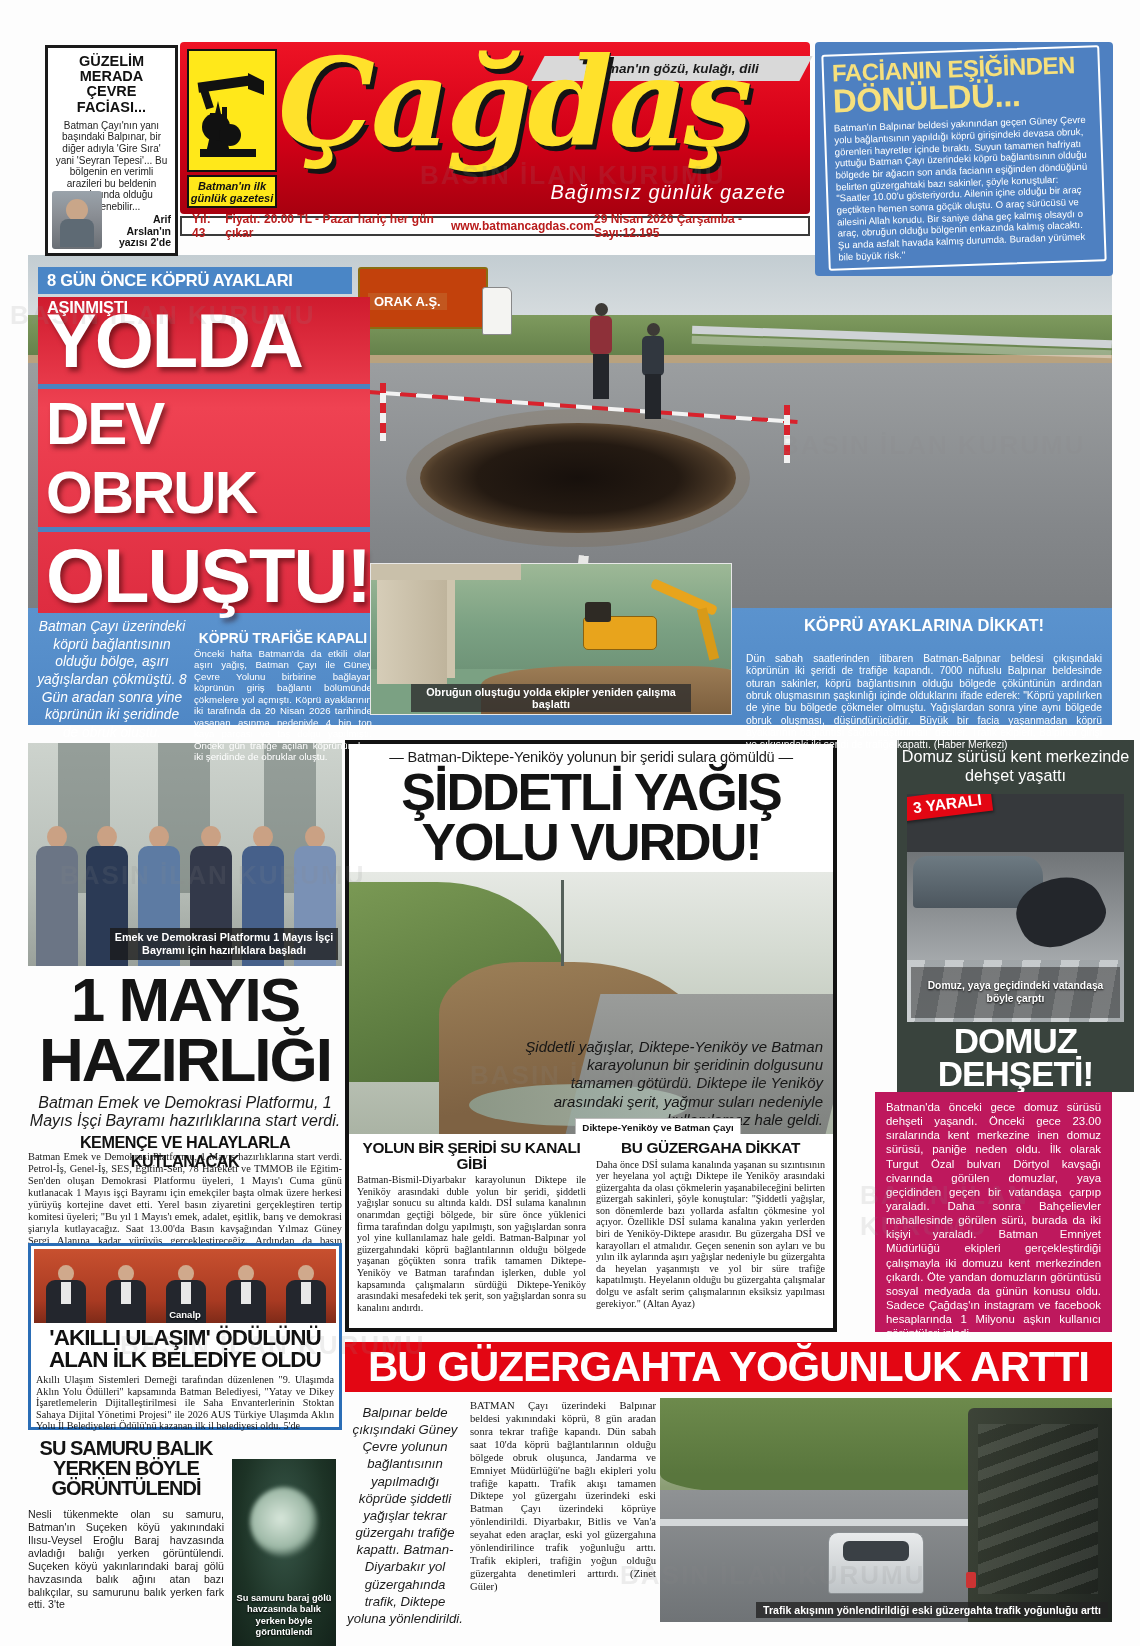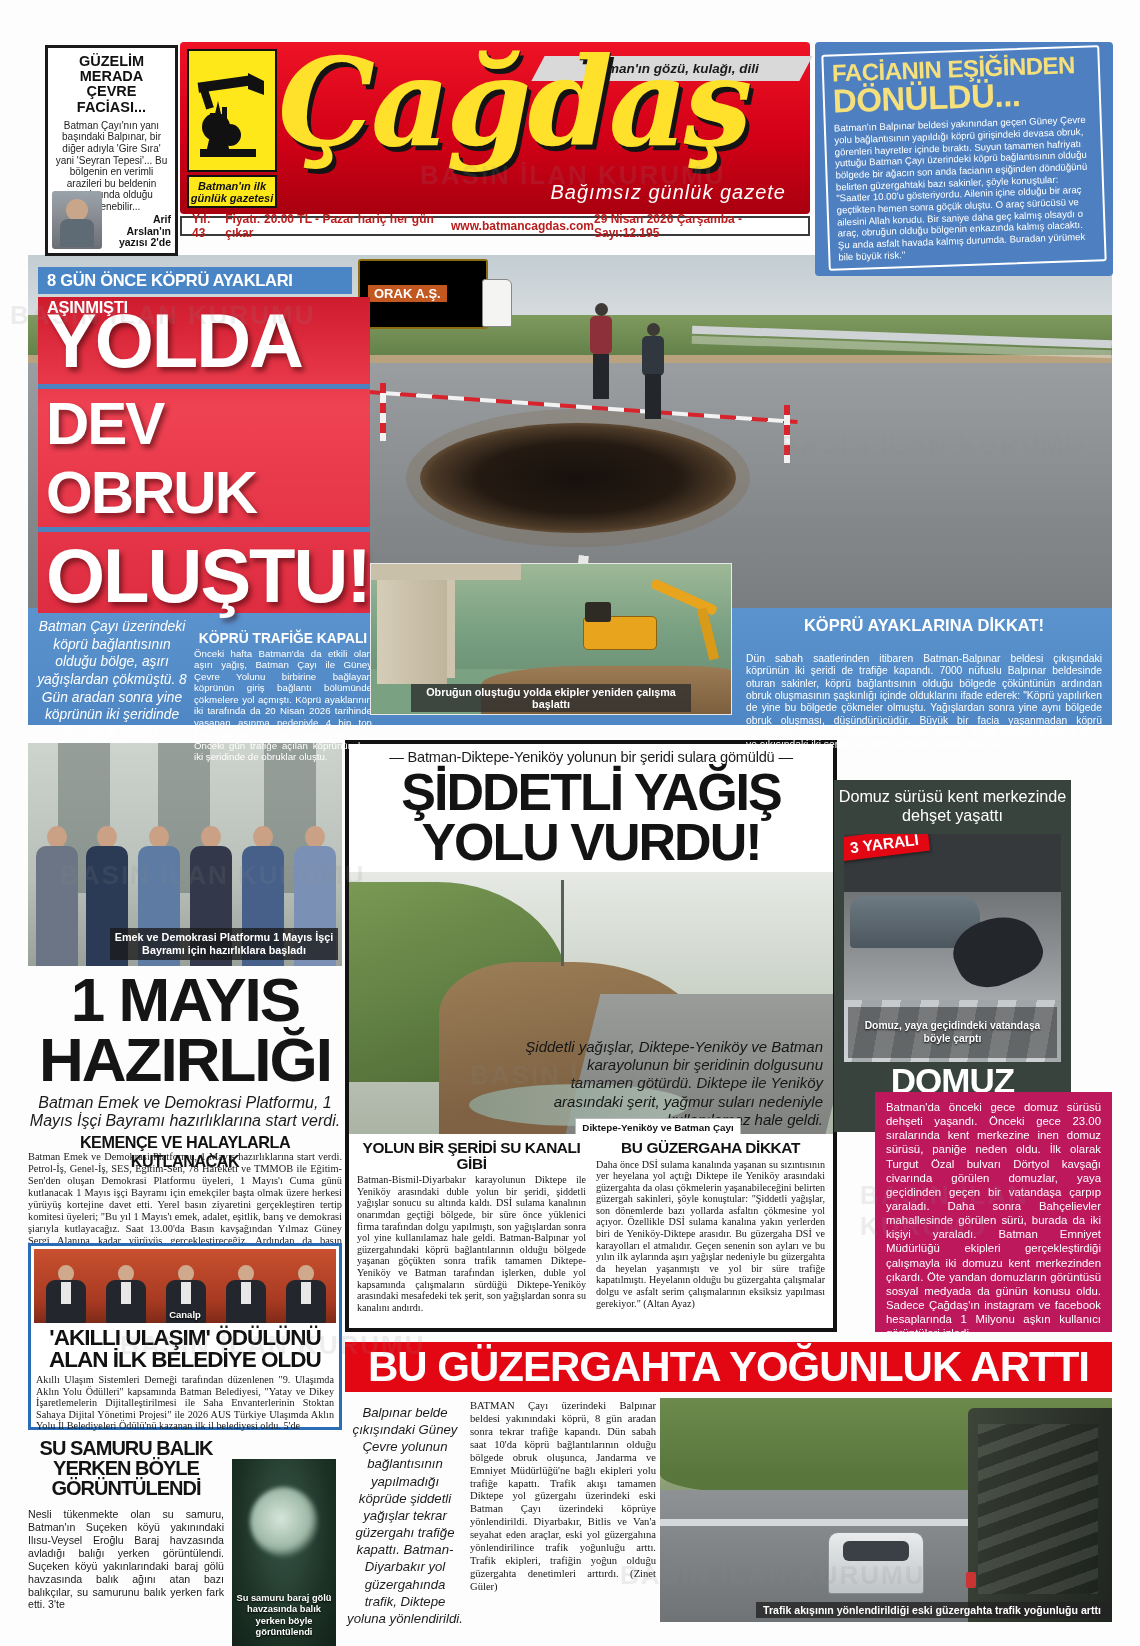--- a/index.html
+++ b/index.html
@@ -36,21 +36,21 @@
   .facia-t2 { color:#f6e07c; font-weight:900; font-size:33px; line-height:.95; letter-spacing:-.5px; }
   .facia-body { color:#fff; font-size:9.6px; line-height:1.22; margin-top:6px; font-weight:500; }
 
   
   .main-photo { left:28px; top:255px; width:1084px; height:470px; overflow:hidden; background:#8e9193; z-index:1; }
   .mp-sky { position:absolute; left:0; top:0; width:100%; height:72px; background:linear-gradient(180deg,#c3cdd2,#d9dee0); }
   .mp-green { position:absolute; left:0; top:60px; width:100%; height:55px; background:linear-gradient(180deg,#7e9a5e,#5c7844); }
   .mp-road { position:absolute; left:0; top:108px; width:100%; height:362px; background:linear-gradient(180deg,#9b9ea0 0%,#84878a 45%,#6e7174 100%); }
   .mp-shoulder { position:absolute; left:0; top:100px; width:100%; height:14px; background:#b9a27e; }
   .mp-rail { position:absolute; right:0; top:78px; width:420px; height:8px; background:#cfd3d6; box-shadow:0 10px 0 rgba(255,255,255,.35); transform:rotate(2deg); }
-  .mp-truck { position:absolute; left:330px; top:4px; width:130px; height:70px; background:#000000; border:2px solid #8a6d12; border-radius:3px; }
+  .mp-truck { position:absolute; left:330px; top:12px; width:130px; height:62px; background:#c2410c; border:2px solid #8a6d12; border-radius:3px; }
   .mp-truck-cab { position:absolute; right:-26px; top:18px; width:30px; height:48px; background:#f4f4f2; border:1px solid #888; border-radius:3px 6px 2px 2px; }
   .mp-truck-label { position:absolute; left:8px; top:24px; font-weight:900; font-size:13px; color:#fff; background:#c2571f; padding:1px 6px; }
   .mp-person1 { position:absolute; left:560px; top:48px; width:26px; height:96px; }
   .mp-person2 { position:absolute; left:612px; top:68px; width:26px; height:100px; }
   .head { position:absolute; left:7px; top:0; width:13px; height:13px; border-radius:50%; background:#3d3a36; }
   .torso-red { position:absolute; left:2px; top:13px; width:22px; height:38px; border-radius:5px; background:#8e3039; }
   .torso-dark { position:absolute; left:2px; top:13px; width:22px; height:40px; border-radius:5px; background:#31373f; }
   .legs { position:absolute; left:5px; top:51px; width:16px; height:45px; background:#23262b; }
   .mp-hole { position:absolute; left:392px; top:168px; width:316px; height:110px; border-radius:50%; background:radial-gradient(ellipse at 50% 50%, #17100c 0%, #241a12 45%, #4c3a28 66%, #7d6446 78%, rgba(125,100,70,0) 86%); box-shadow:0 0 0 14px rgba(120,95,65,.25); }
   .mp-tape { position:absolute; left:340px; top:150px; width:430px; height:4px; background:repeating-linear-gradient(90deg,#d8222c 0 16px,#f2f2f2 16px 32px); transform:rotate(4deg); }
@@ -124,21 +124,21 @@
   .yg-water { position:absolute; left:120px; bottom:8px; width:220px; height:42px; background:linear-gradient(90deg,#8fa497,#aebdb2); border-radius:50%; opacity:.8; }
   .yg-pole { position:absolute; left:212px; top:8px; width:3px; height:86px; background:#55605a; }
   .yagis-deck { position:absolute; right:10px; top:166px; width:300px; font-style:italic; font-size:15px; line-height:1.22; text-align:right; color:#161616; font-weight:500; }
   .yagis-caption { position:absolute; right:92px; top:246px; width:166px; background:#fff; border:1px solid #bbb; font-weight:bold; font-size:9.8px; text-align:center; line-height:1.2; padding:3px 4px; color:#111; }
   .yagis-cols { display:flex; gap:10px; padding:6px 8px 4px; }
   .ycol { flex:1; }
   .ycol h4 { font-weight:900; font-size:15.4px; text-align:center; line-height:1.02; color:#111; letter-spacing:-.4px; margin-bottom:3px; }
   .ycol p { font-family:"Liberation Serif", serif; font-size:10.1px; line-height:1.15; text-align:justify; color:#161616; }
 
   
-  .domuz-panel { left:834px; top:740px; width:237px; height:352px; background:#39433d; z-index:3;margin-top:40px; }
+  .domuz-panel { left:897px; top:740px; width:237px; height:352px; background:#39433d; z-index:3; }
   .domuz-kicker { color:#fff; font-size:16.2px; text-align:center; line-height:1.18; padding-top:7px; }
   .domuz-photo { position:absolute; left:10px; top:54px; width:217px; height:228px; background:linear-gradient(180deg,#55595c 0%,#85898c 45%,#c3c7c9 100%); overflow:hidden; }
   .dz-store { position:absolute; left:0; top:0; width:100%; height:58px; background:#36393c; }
   .dz-car { position:absolute; left:6px; top:62px; width:130px; height:52px; background:linear-gradient(180deg,#6d7a82,#4c565e); border-radius:14px 20px 4px 4px; }
   .dz-person { position:absolute; left:110px; top:84px; width:86px; height:66px; background:#23262b; border-radius:40% 55% 30% 45%; transform:rotate(-24deg); }
   .dz-cross { position:absolute; left:0; bottom:0; width:100%; height:62px; background:repeating-linear-gradient(100deg,#cfd3d5 0 18px,#9ea4a7 18px 38px); opacity:.8; }
   .dz-badge { position:absolute; left:-4px; top:-2px; background:#e30613; color:#fff; font-weight:900; font-size:15.5px; padding:3px 10px; transform:rotate(-7deg); box-shadow:1px 2px 3px rgba(0,0,0,.4); }
   .dz-caption { position:absolute; left:4px; right:4px; bottom:4px; color:#fff; font-weight:bold; font-size:10.3px; text-align:center; line-height:1.2; text-shadow:0 1px 2px #000; background:rgba(20,20,20,.45); padding:13px; }
   .domuz-hl { position:absolute; left:0; bottom:2px; width:100%; text-align:center; color:#fff; font-weight:900; letter-spacing:-1px; line-height:.95; }
   .domuz-hl .l1, .domuz-hl .l2 { font-size:35px; }

